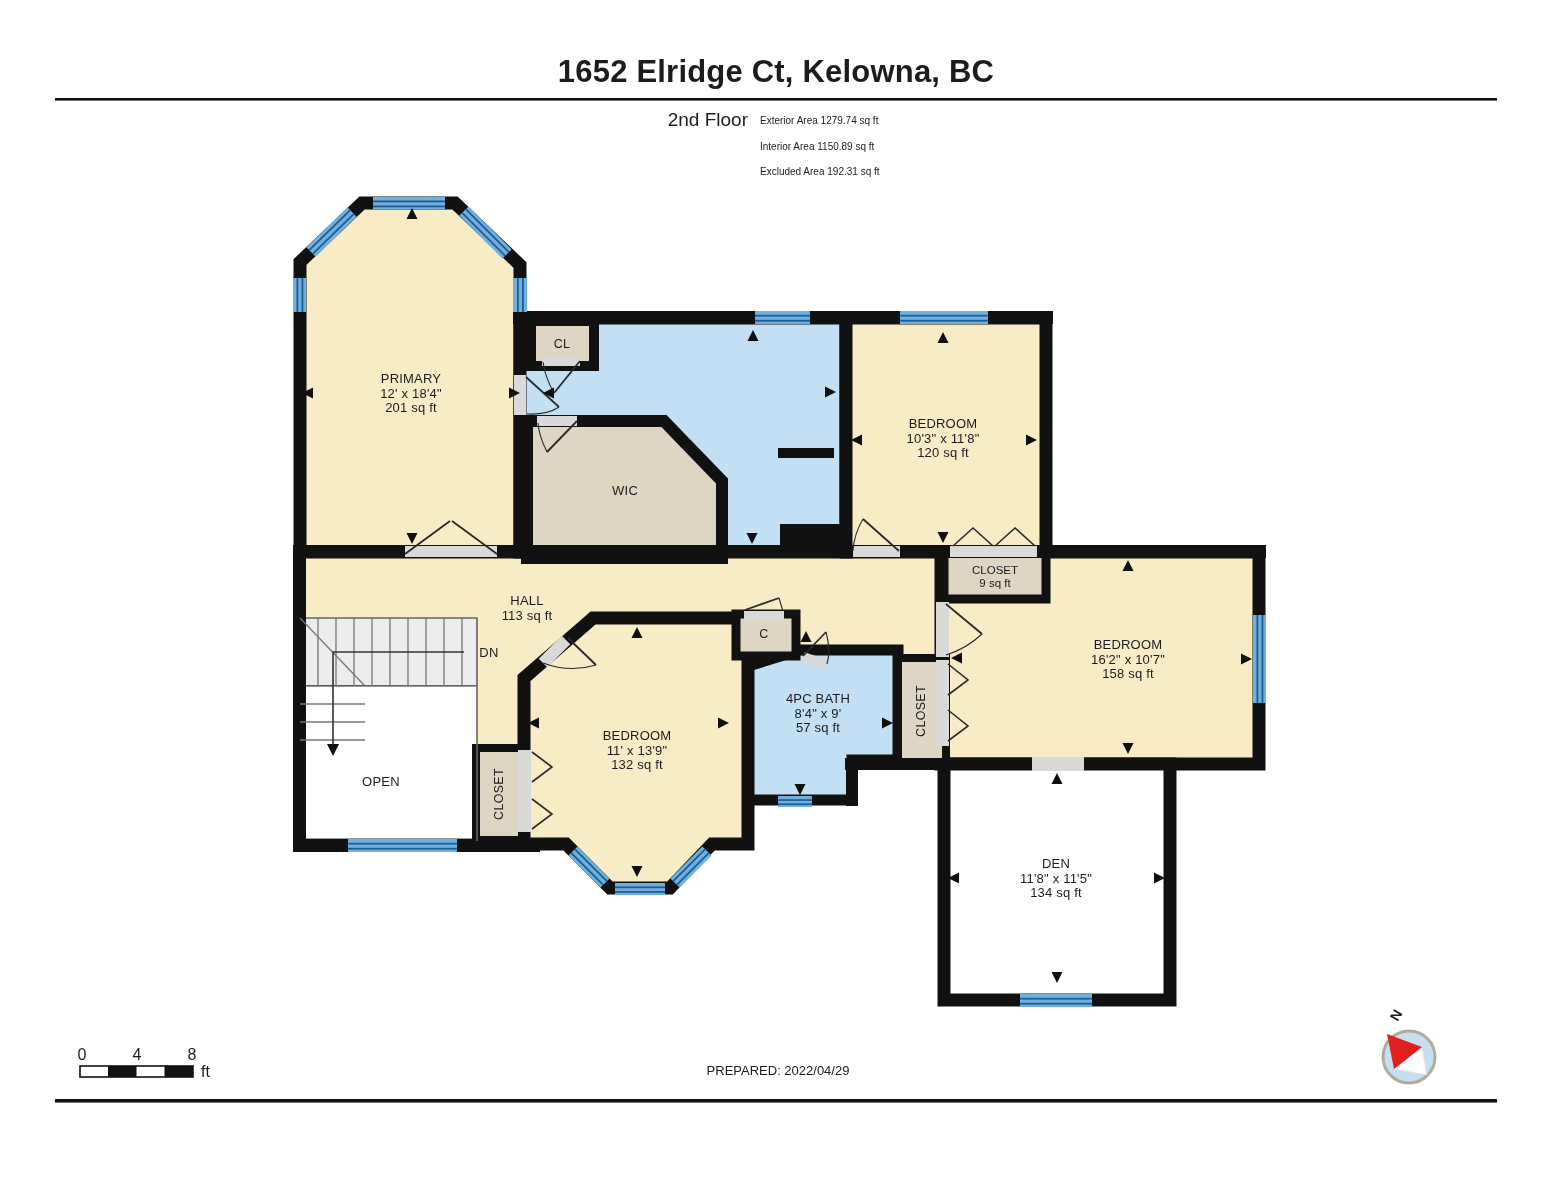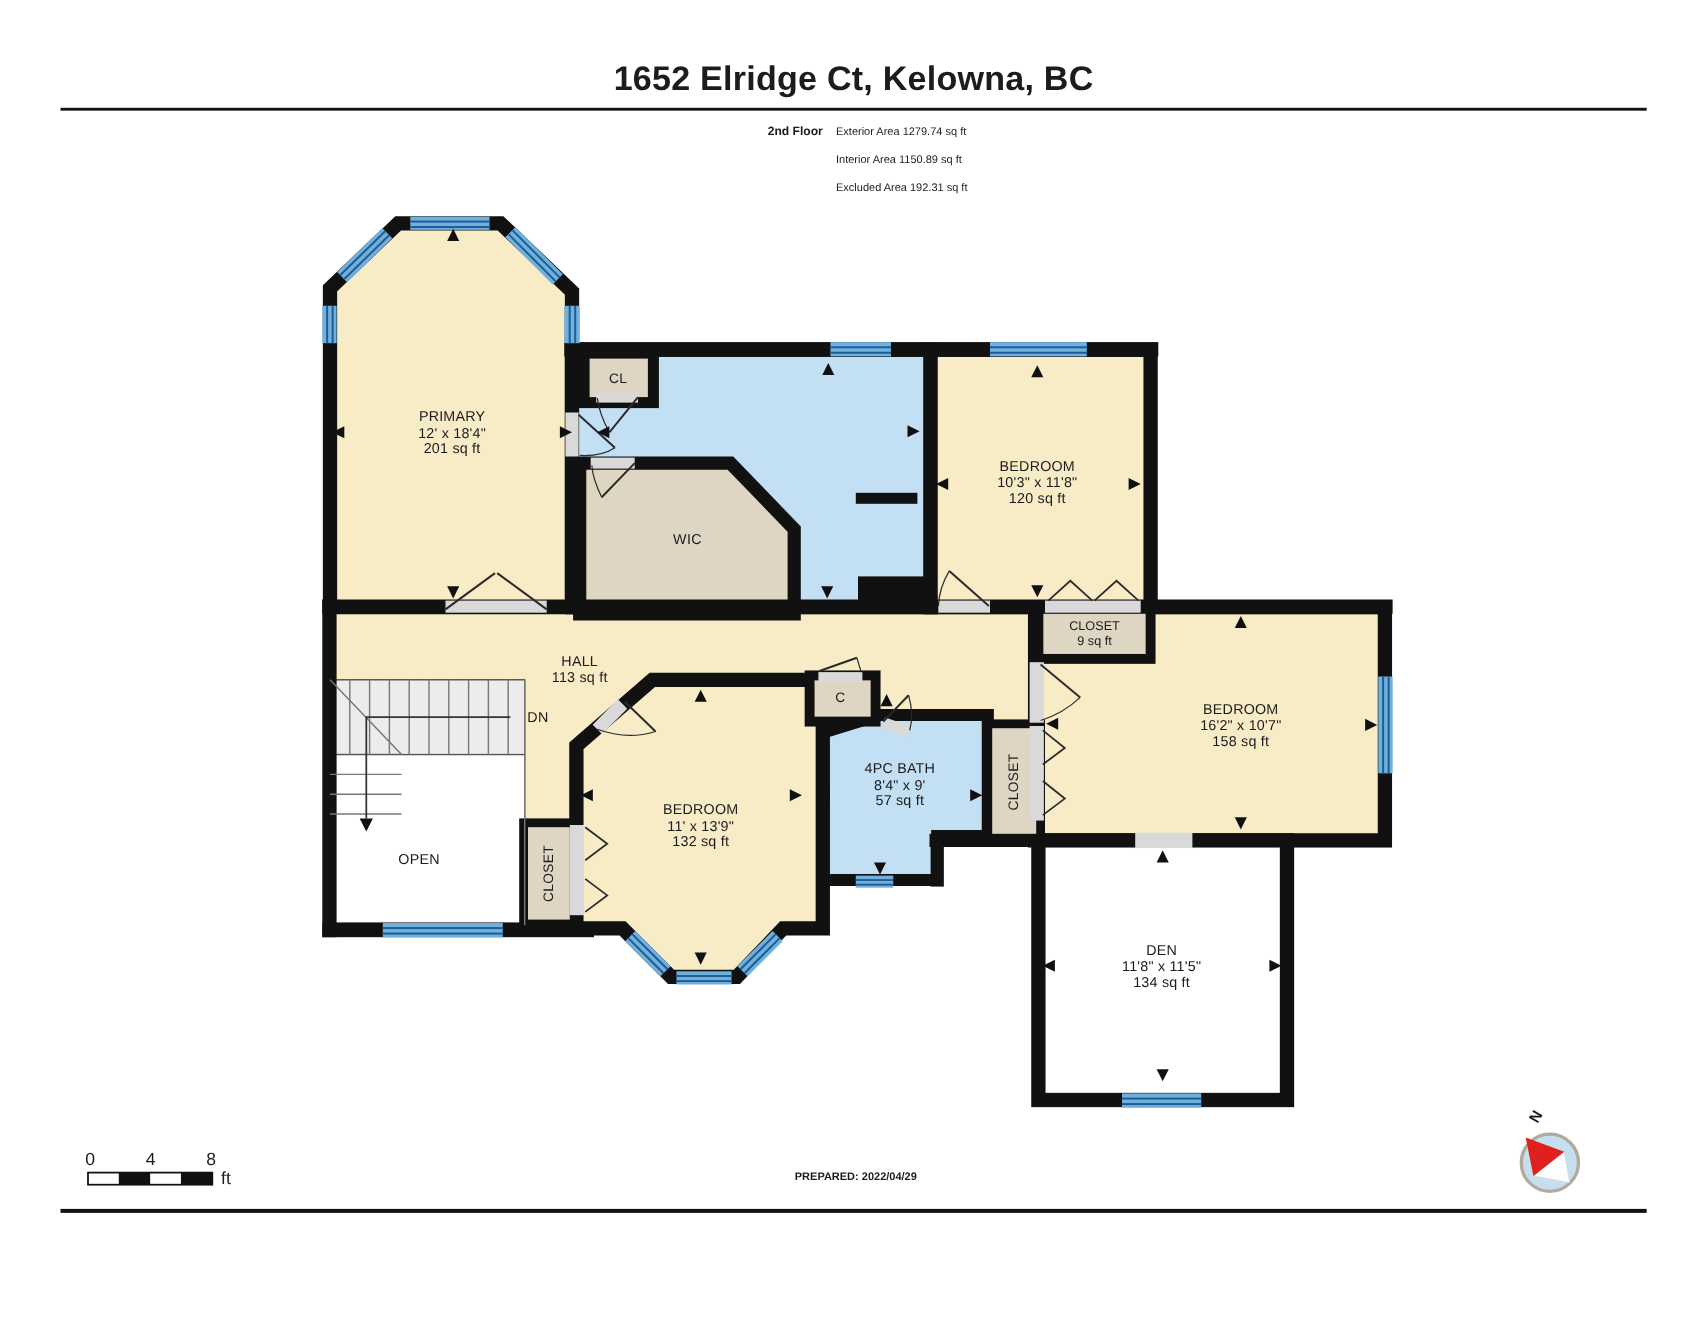--- a/index.html
+++ b/index.html
@@ -25,23 +25,23 @@
   .arr{fill:#101010;}
   .lbl{position:absolute;transform:translate(-50%,-50%);white-space:pre;}
   .lbl-left{position:absolute;transform:translate(0,-50%);white-space:pre;}
   .lbl-right{position:absolute;transform:translate(-100%,-50%);white-space:pre;}
   .rl{font-size:13px;line-height:1.12;text-align:center;letter-spacing:.2px;}
   .rl-sm{font-size:11.5px;line-height:1.1;text-align:center;}
   .one{font-size:13px;letter-spacing:.3px;}
   .rot{transform:translate(-50%,-50%) rotate(-90deg);}
   .title{font-size:31px;font-weight:bold;letter-spacing:.2px;}
   .info{font-size:10px;}
-  .infob{font-size:11px;font-weight:bold;}
+  .infob{font-size:19px;font-weight:normal;}
   .foot{font-size:16.5px;}
-  .prep{font-size:10px;font-weight:bold;}
+  .prep{font-size:13px;}
   .scale-num{font-size:16px;}
   .north{font-size:14px;font-weight:bold;transform:translate(-50%,-50%) rotate(-60deg);}
 </style>
 </head>
 <body>
 
 <div id="stage">
 
 <svg width="1553" height="1200" viewBox="0 0 1553 1200">
   <defs>

